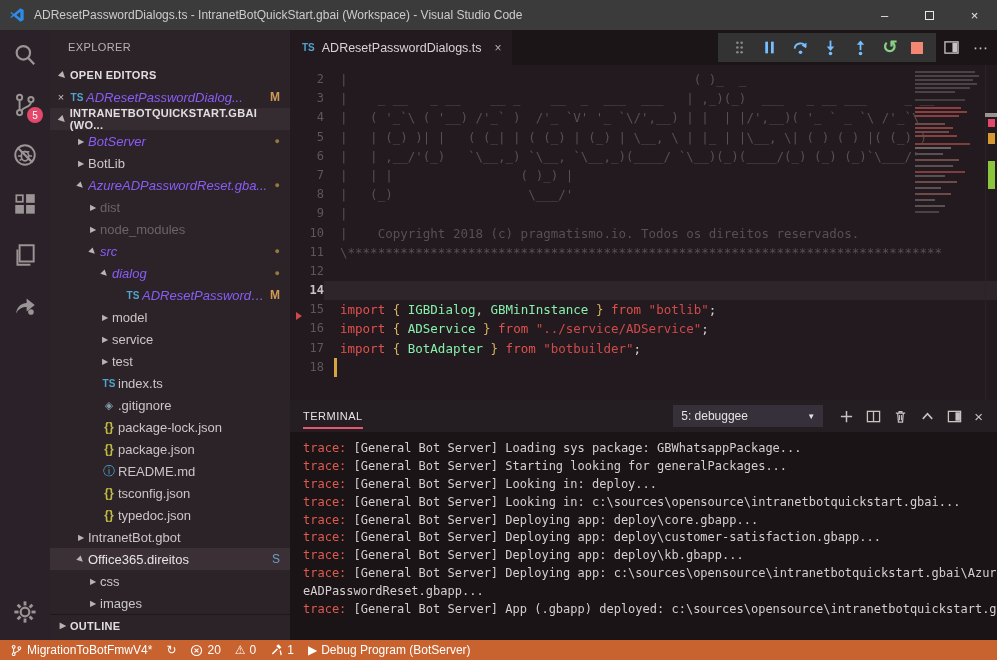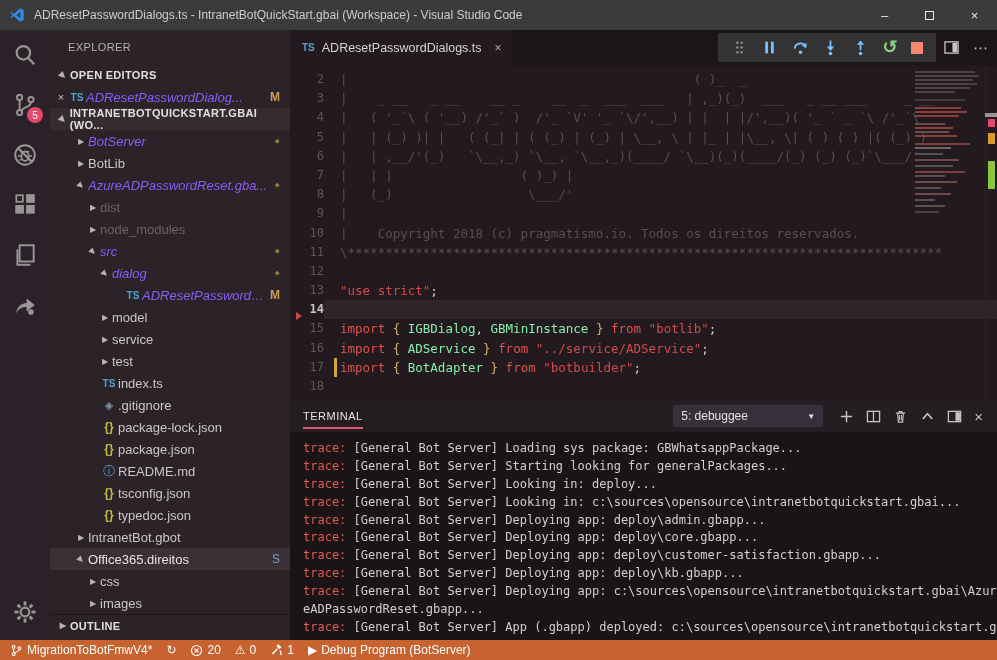--- a/index.html
+++ b/index.html
@@ -396,21 +396,20 @@
           <div class="cline"><span class="ln">3</span><span class="ctext"><span class="tk-c">|    _ __   _ __    __ _    __  _  ___  ___   | ,_)(_)  ___   _ __ ___     _ __</span></span></div>
           <div class="cline"><span class="ln">4</span><span class="ctext"><span class="tk-c">|   ( '_`\ ( '__) /'_` )  /'_ `V' '_ `\/',__) | |  | |/',__)( '_ ` _ `\ /'_`\</span></span></div>
           <div class="cline"><span class="ln">5</span><span class="ctext"><span class="tk-c">|   | (_) )| |   ( (_| | ( (_) | (_) | \__, \ | |_ | |\__, \| ( ) ( ) |( (_) )</span></span></div>
           <div class="cline"><span class="ln">6</span><span class="ctext"><span class="tk-c">|   | ,__/'(_)   `\__,_) `\__, `\__,_)(____/ `\__)(_)(____/(_) (_) (_)`\___/'</span></span></div>
           <div class="cline"><span class="ln">7</span><span class="ctext"><span class="tk-c">|   | |                 ( )_) |</span></span></div>
           <div class="cline"><span class="ln">8</span><span class="ctext"><span class="tk-c">|   (_)                  \___/'</span></span></div>
           <div class="cline"><span class="ln">9</span><span class="ctext"><span class="tk-c">|</span></span></div>
           <div class="cline"><span class="ln">10</span><span class="ctext"><span class="tk-c">|    Copyright 2018 (c) pragmatismo.io. Todos os direitos reservados.</span></span></div>
           <div class="cline"><span class="ln">11</span><span class="ctext"><span class="tk-c">\*******************************************************************************</span></span></div>
           <div class="cline"><span class="ln">12</span><span class="ctext"></span></div>
-          <div class="cline"><span class="ln">13</span><span class="ctext"><span class="tk-s">"use strict"</span><span class="tk-p">;</span></span></div>
           <div class="cline cur"><span class="ln">14</span><span class="ctext"></span></div>
           <div class="cline"><span class="ln">15</span><span class="ctext"><span class="tk-k">import </span><span class="tk-b">{ </span><span class="tk-i">IGBDialog</span><span class="tk-p">, </span><span class="tk-i">GBMinInstance </span><span class="tk-b">} </span><span class="tk-k">from </span><span class="tk-s">"botlib"</span><span class="tk-p">;</span></span></div>
           <div class="cline"><span class="ln">16</span><span class="ctext"><span class="tk-k">import </span><span class="tk-b">{ </span><span class="tk-i">ADService </span><span class="tk-b">} </span><span class="tk-k">from </span><span class="tk-s">"../service/ADService"</span><span class="tk-p">;</span></span></div>
           <div class="cline"><span class="ln">17</span><span class="ctext"><span class="tk-k">import </span><span class="tk-b">{ </span><span class="tk-i">BotAdapter </span><span class="tk-b">} </span><span class="tk-k">from </span><span class="tk-s">"botbuilder"</span><span class="tk-p">;</span></span></div>
           <div class="cline"><span class="ln">18</span><span class="ctext"></span></div>
         </div>
       <div class="gut-mark" id="gut-mark" style="top: 247.4px;"></div>
       <div class="mod-bar" id="mod-bar" style="top: 293px; height: 19px;"></div>
       <div class="minimap" id="minimap">
           <div class="mm-bar" style="top: 6px; left: 4px; width: 60px; height: 2px; background: rgb(74, 66, 68);"></div>
@@ -490,21 +489,20 @@
           <span style="display: inline-flex; align-items: center;">
             <span class="picon-text">×</span>
           </span>
         </div>
     </div>
     <div class="term" id="term">
         <div class="tline"><span class="tpre">trace:</span><span> [General Bot Server] Loading sys package: GBWhatsappPackage...</span></div>
         <div class="tline"><span class="tpre">trace:</span><span> [General Bot Server] Starting looking for generalPackages...</span></div>
         <div class="tline"><span class="tpre">trace:</span><span> [General Bot Server] Looking in: deploy...</span></div>
         <div class="tline"><span class="tpre">trace:</span><span> [General Bot Server] Looking in: c:\sources\opensource\intranetbotquickstart.gbai...</span></div>
-        <div class="tline"><span class="tpre">trace:</span><span> [General Bot Server] Deploying app: deploy\admin.gbapp...</span></div>
         <div class="tline"><span class="tpre">trace:</span><span> [General Bot Server] Deploying app: deploy\core.gbapp...</span></div>
         <div class="tline"><span class="tpre">trace:</span><span> [General Bot Server] Deploying app: deploy\customer-satisfaction.gbapp...</span></div>
         <div class="tline"><span class="tpre">trace:</span><span> [General Bot Server] Deploying app: deploy\kb.gbapp...</span></div>
         <div class="tline"><span class="tpre">trace:</span><span> [General Bot Server] Deploying app: c:\sources\opensource\intranetbotquickstart.gbai\Azur</span></div>
         <div class="tline"><span>eADPasswordReset.gbapp...</span></div>
         <div class="tline"><span class="tpre">trace:</span><span> [General Bot Server] App (.gbapp) deployed: c:\sources\opensource\intranetbotquickstart.g</span></div>
       </div>
   </div>
 
   <div class="statusbar">

